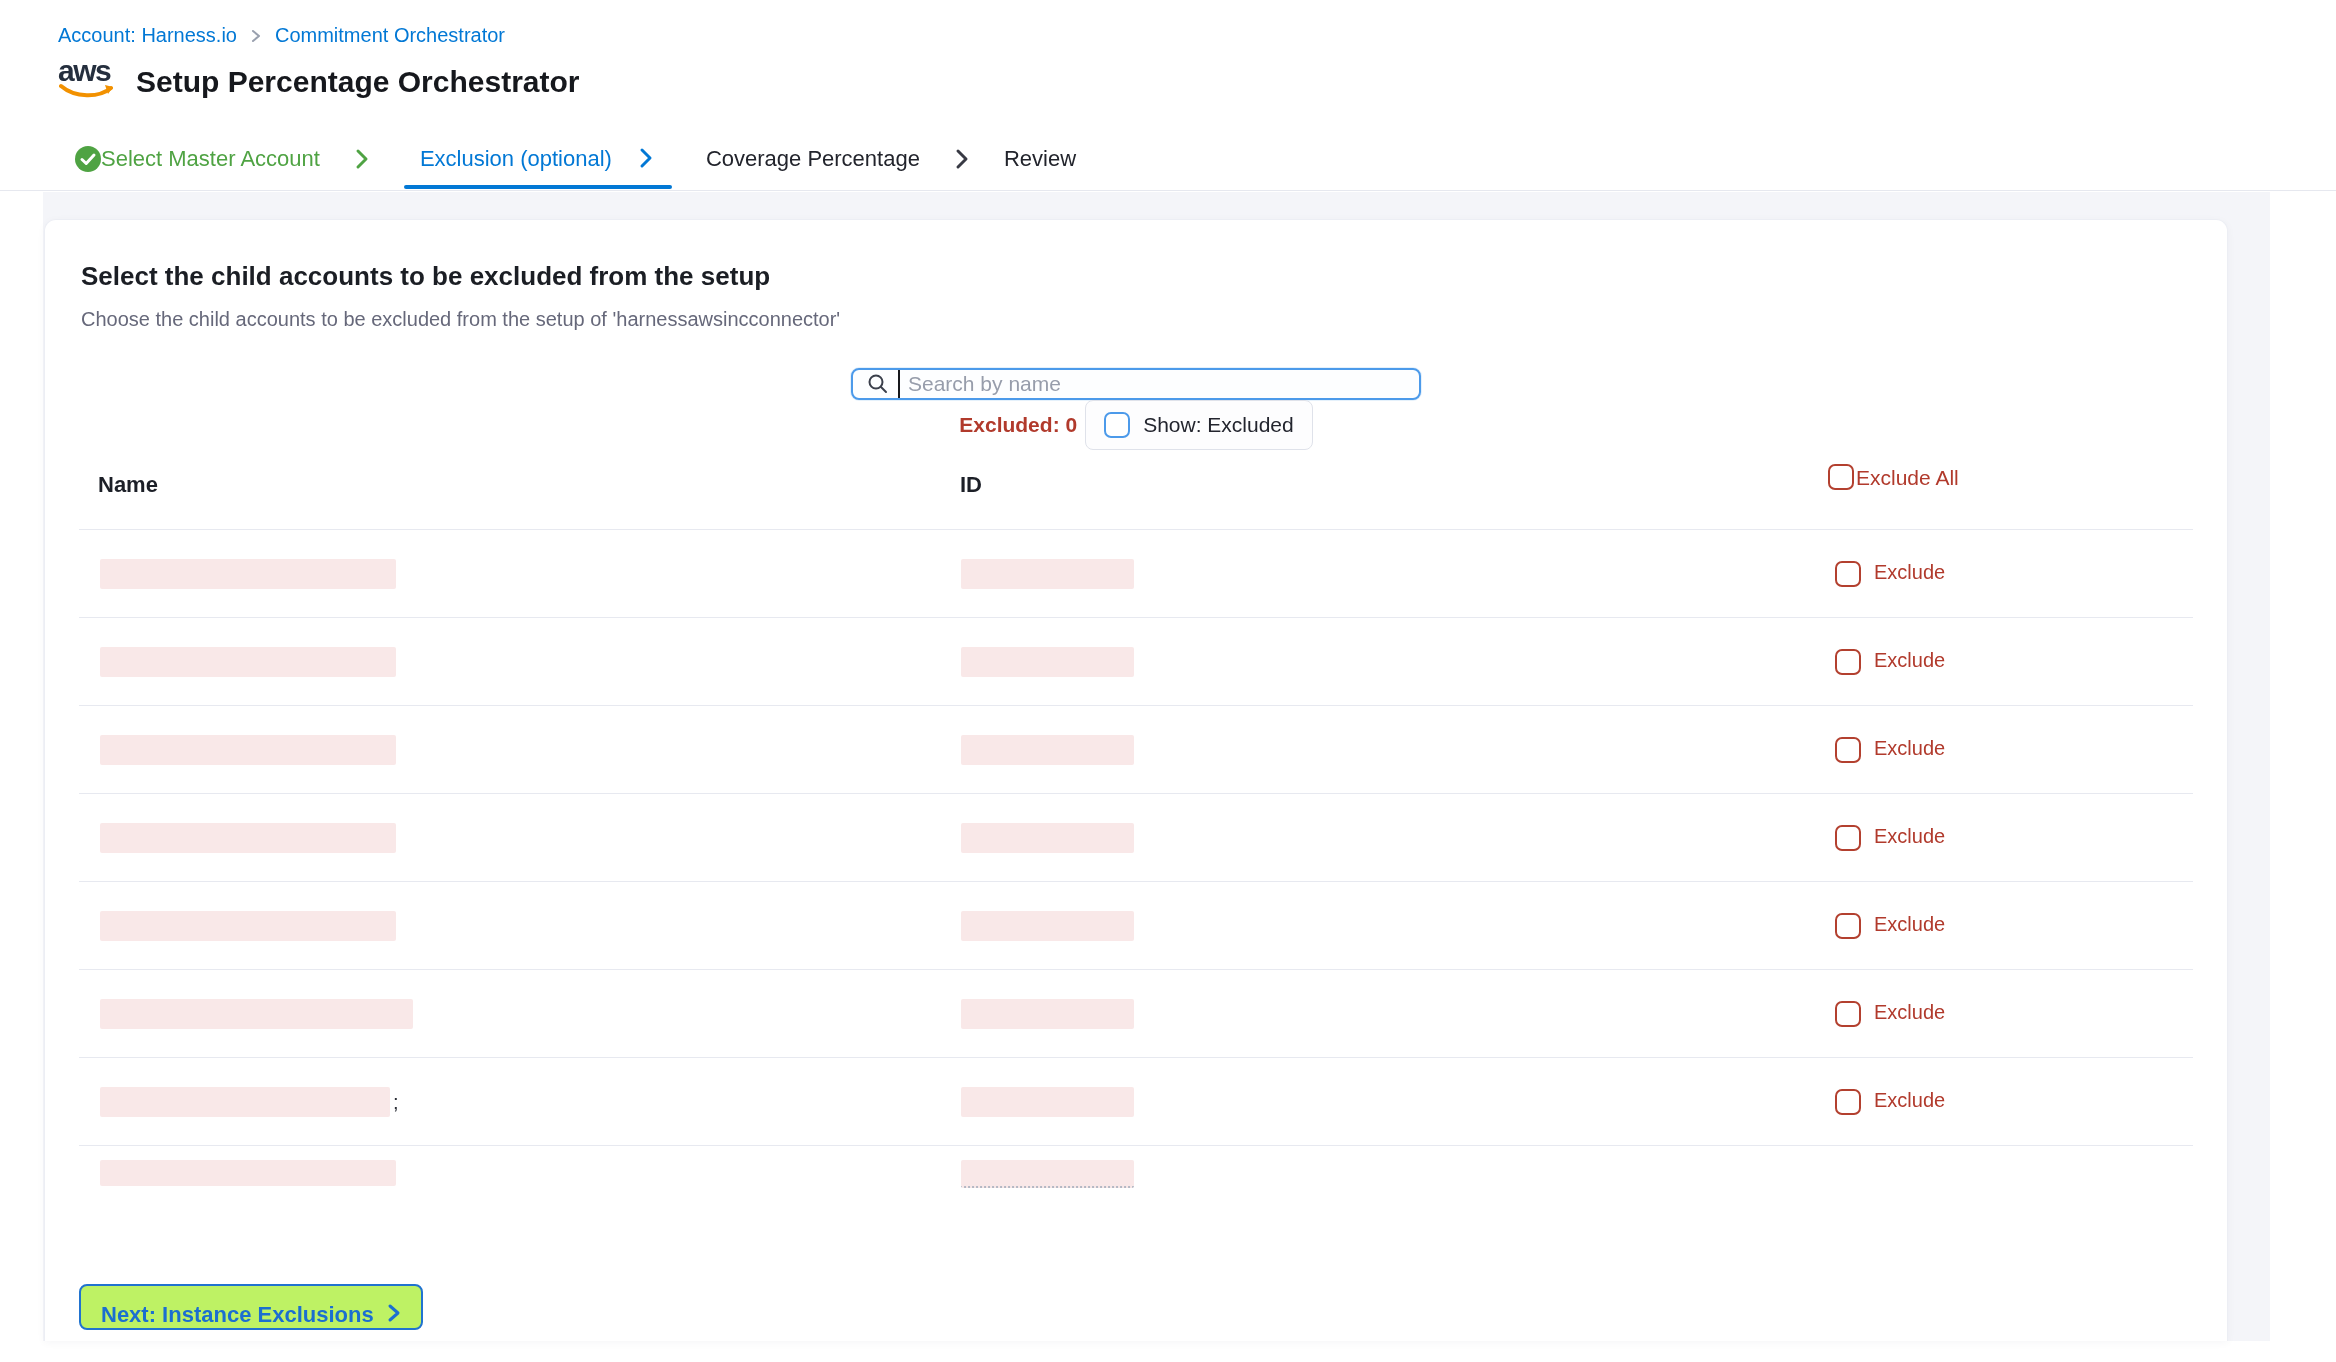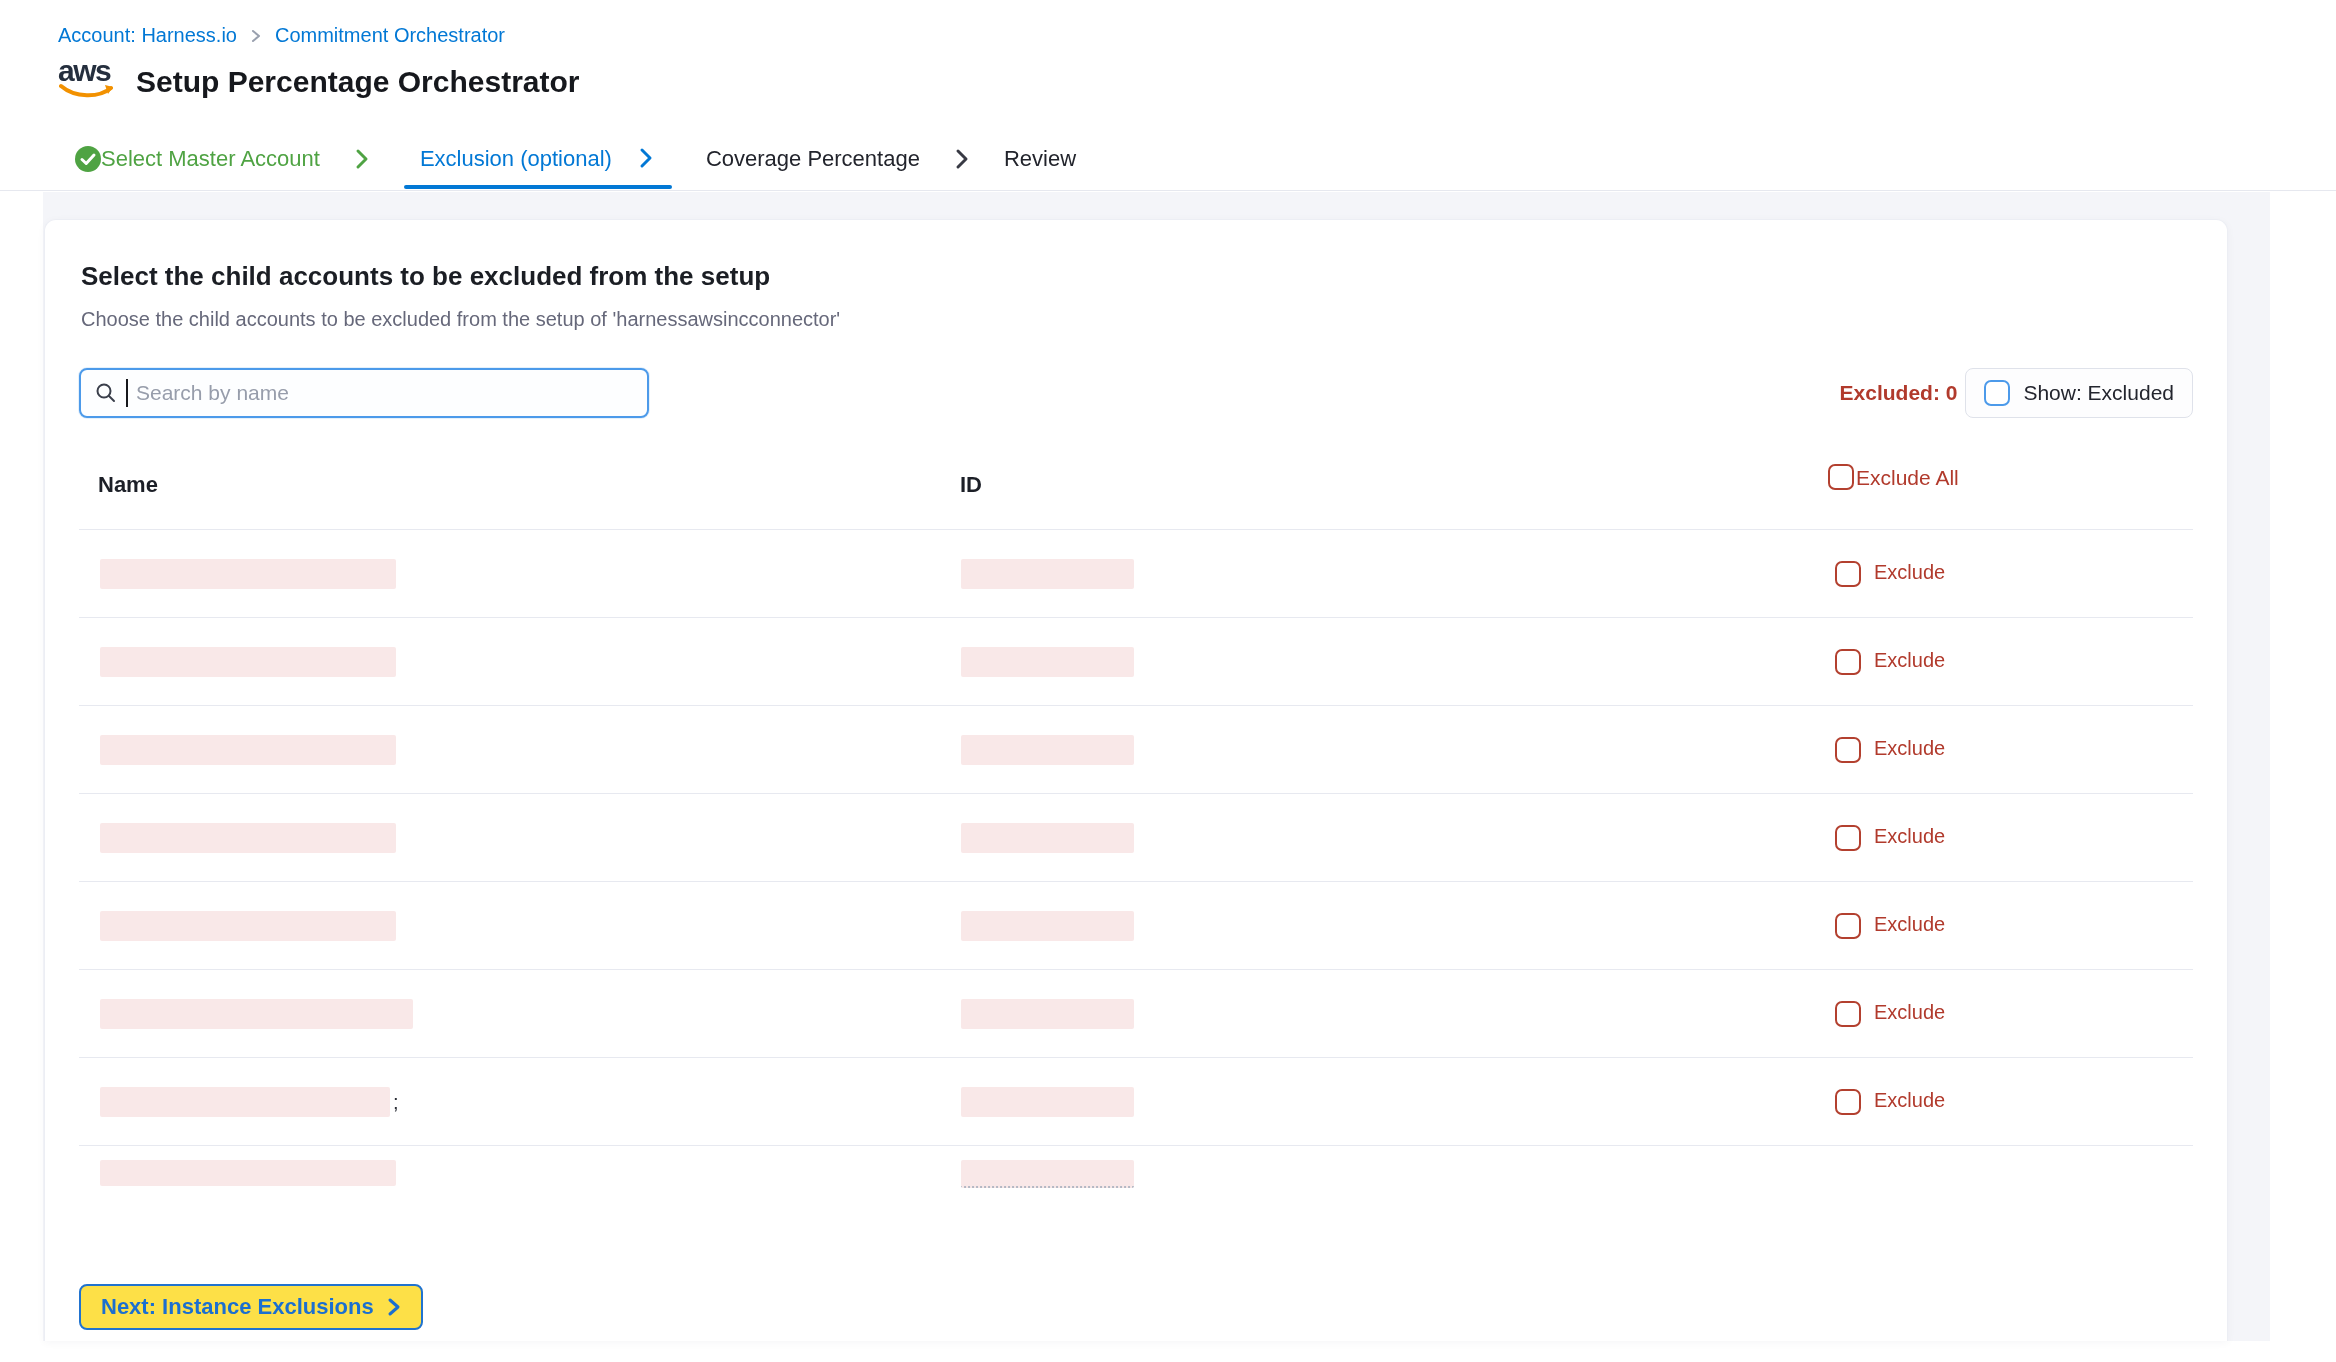--- a/index.html
+++ b/index.html
@@ -33,21 +33,21 @@
   .content-bg { position:absolute; left:43px; top:192px; width:2227px; height:1149px; background:#F4F5F9; }
 
   
   .card { position:absolute; left:44px; top:219px; width:2184px; height:1122px; background:#ffffff;
           border:1px solid #ECEEF4; border-bottom:none; border-radius:12px 12px 0 0;
           box-shadow:0 2px 8px rgba(25,35,70,0.04); padding:40px 34px 0 34px; }
 
   .panel-title { margin:0 0 14px 2px; font-size:26px; font-weight:700; color:#1B1E24; line-height:32px; }
   .panel-subtitle { margin:0 0 36px 2px; font-size:20px; font-weight:400; color:#66687A; line-height:26px; }
 
-  .toolbar { display:flex; justify-content:space-between; align-items:center; height:50px; }
+  .toolbar { display:flex; justify-content:space-between; align-items:center; height:50px;flex-direction:column; }
   .search-box { width:570px; height:50px; border:2px solid #4C9AEA; border-radius:8px; background:#FDFEFF;
                 display:flex; align-items:center; padding:0 13px; gap:8px; box-shadow:0 0 0 1px rgba(2,120,213,0.10); }
   .search-box svg { flex:0 0 auto; }
   .caret { width:2px; height:28px; background:#17181C; flex:0 0 auto; }
   .search-input { flex:1; border:none; outline:none; background:transparent; font-family:"Liberation Sans", sans-serif;
                   font-size:21px; color:#33363F; padding:0; }
   .search-input::placeholder { color:#979DAB; opacity:1; }
 
   .toolbar-right { display:flex; align-items:center; gap:8px; }
   .excluded-count { font-size:21px; font-weight:700; color:#B13A2C; }
@@ -73,22 +73,22 @@
   .row--suffix .bar-name { width:290px; }
   .name-suffix { position:absolute; left:314px; top:33px; font-size:20px; color:#2A2D35; }
   .bar-id { left:882px; width:173px; }
   .row--dotted { border-bottom:none; }
   .row--dotted .bar { top:14px; height:26px; }
   .row--dotted .bar-id { border-bottom:2px dotted #B4B8C4; height:28px; }
   .excl { position:absolute; left:1756px; top:50%; transform:translateY(-50%); display:flex; align-items:flex-start;
           gap:13px; font-size:20px; color:#B13A2C; cursor:pointer; }
 
   
-  .next-btn { position:absolute; left:34px; top:1064px; height:46px; display:inline-flex; align-items:center; gap:12px;
-              padding:0 20px; background:#fde047; border:2px solid #2173CF; border-radius:8px; color:#1B6FD0;
+  .next-btn { position:absolute; left:34px; top:1064px; height:46px; display:inline-flex; align-items:flex-start; gap:12px;
+              padding:16px 20px; background:#bef264; border:2px solid #2173CF; border-radius:8px; color:#1B6FD0;
               font-size:22px; font-weight:700; font-family:"Liberation Sans", sans-serif; cursor:pointer; }
   .next-btn svg { display:block; }
 </style>
 </head>
 <body>
 
 <div class="screen">
 
   <div class="topbar">
 

